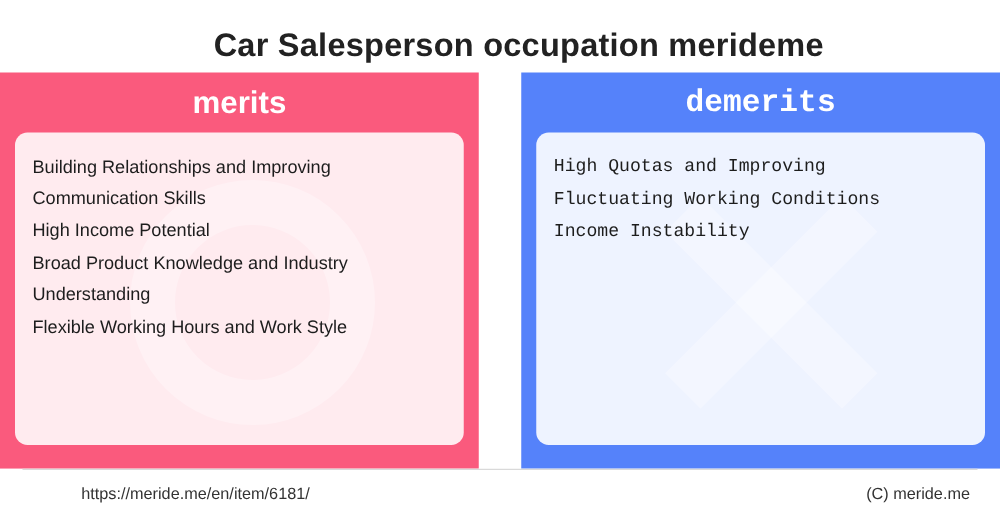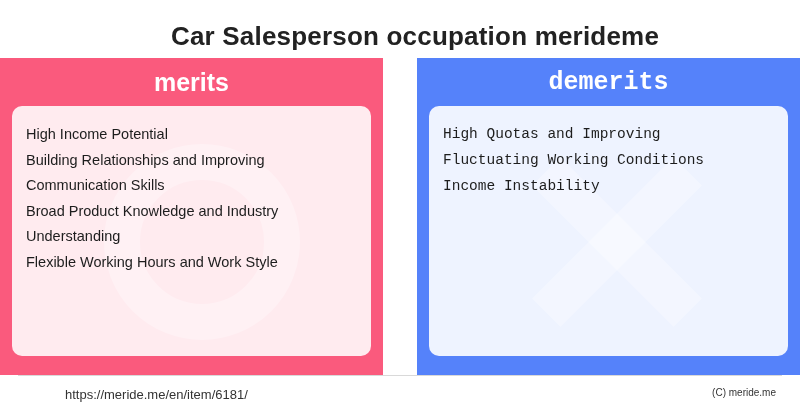--- a/index.html
+++ b/index.html
@@ -130,40 +130,40 @@
     top: 12px;
     font-size: 13px;
     color: #333333;
     text-decoration: none;
     margin-left: 41px;
   }
   .footer-credit {
     position: absolute;
     right: 24px;
     top: 12px;
-    font-size: 10px;
+    font-size: 13px;
     color: #333333;
     text-align: center;
   }
 </style>
 </head>
 <body>
 
 <div class="page">
 
   <div class="title">Car Salesperson occupation merideme</div>
 
   <div class="columns">
 
     <div class="col col-merits">
       <div class="watermark wm-circle"></div>
       <div class="col-head">merits</div>
       <div class="card card-merits">
+        <p class="item">Building Relationships and Improving Communication Skills</p>
         <p class="item">High Income Potential</p>
-        <p class="item">Building Relationships and Improving Communication Skills</p>
         <p class="item">Broad Product Knowledge and Industry Understanding</p>
         <p class="item">Flexible Working Hours and Work Style</p>
       </div>
     </div>
 
     <div class="col col-demerits">
       <div class="watermark wm-cross">
         <span class="bar a"></span>
         <span class="bar b"></span>
       </div>

